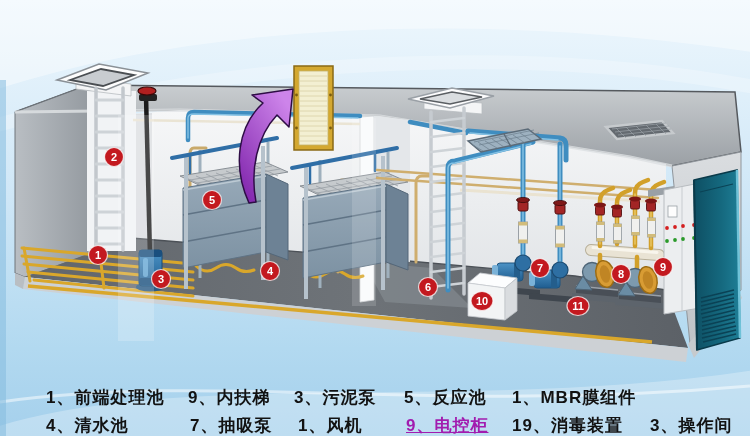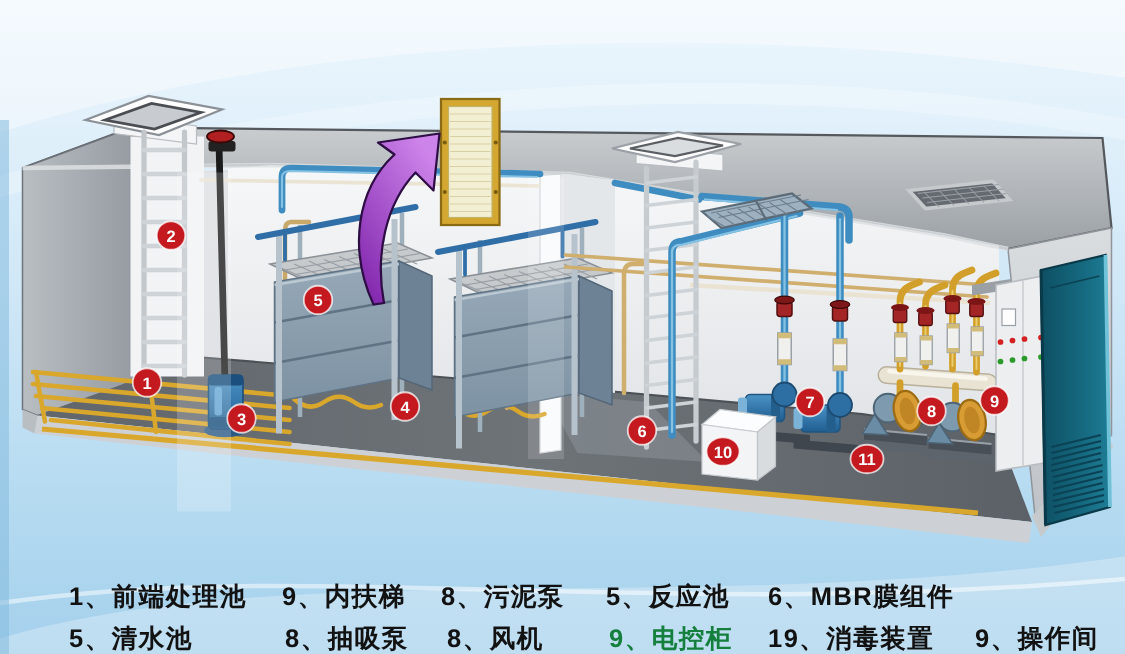--- a/index.html
+++ b/index.html
@@ -418,23 +418,23 @@
         <g>
           <ellipse cx="578" cy="306" rx="11" ry="9.5" fill="#c3191f" stroke="rgba(255,255,255,0.75)" stroke-width="1.2"></ellipse>
           <text x="578" y="310" text-anchor="middle" fill="#ffffff" class="marker-label">11</text>
         </g>
       </g>
 </svg>
 
 <div id="legend">
       <span class="legend-item" style="left: 46px; top: 372px; color: rgb(18, 18, 18);">1、前端处理池</span>
       <span class="legend-item" style="left: 188px; top: 372px; color: rgb(18, 18, 18);">9、内扶梯</span>
-      <span class="legend-item" style="left: 294px; top: 372px; color: rgb(18, 18, 18);">8、污泥泵</span>
+      <span class="legend-item" style="left: 294px; top: 372px; color: rgb(18, 18, 18);">3、污泥泵</span>
       <span class="legend-item" style="left: 404px; top: 372px; color: rgb(18, 18, 18);">5、反应池</span>
-      <span class="legend-item" style="left: 512px; top: 372px; color: rgb(18, 18, 18);">6、MBR膜组件</span>
-      <span class="legend-item" style="left: 46px; top: 400px; color: rgb(18, 18, 18);">5、清水池</span>
-      <span class="legend-item" style="left: 190px; top: 400px; color: rgb(18, 18, 18);">8、抽吸泵</span>
-      <span class="legend-item" style="left: 298px; top: 400px; color: rgb(18, 18, 18);">8、风机</span>
-      <span class="legend-item" style="left: 406px; top: 400px; color: #15803d;">9、电控柜</span>
+      <span class="legend-item" style="left: 512px; top: 372px; color: rgb(18, 18, 18);">1、MBR膜组件</span>
+      <span class="legend-item" style="left: 46px; top: 400px; color: rgb(18, 18, 18);">4、清水池</span>
+      <span class="legend-item" style="left: 190px; top: 400px; color: rgb(18, 18, 18);">7、抽吸泵</span>
+      <span class="legend-item" style="left: 298px; top: 400px; color: rgb(18, 18, 18);">1、风机</span>
+      <span class="legend-item" style="left: 406px; top: 400px; color: #a21caf; text-decoration: underline;">9、电控柜</span>
       <span class="legend-item" style="left: 512px; top: 400px; color: rgb(18, 18, 18);">19、消毒装置</span>
-      <span class="legend-item" style="left: 650px; top: 400px; color: rgb(18, 18, 18);">9、操作间</span>
+      <span class="legend-item" style="left: 650px; top: 400px; color: rgb(18, 18, 18);">3、操作间</span>
     </div>
 </div>
 
 </body></html>

